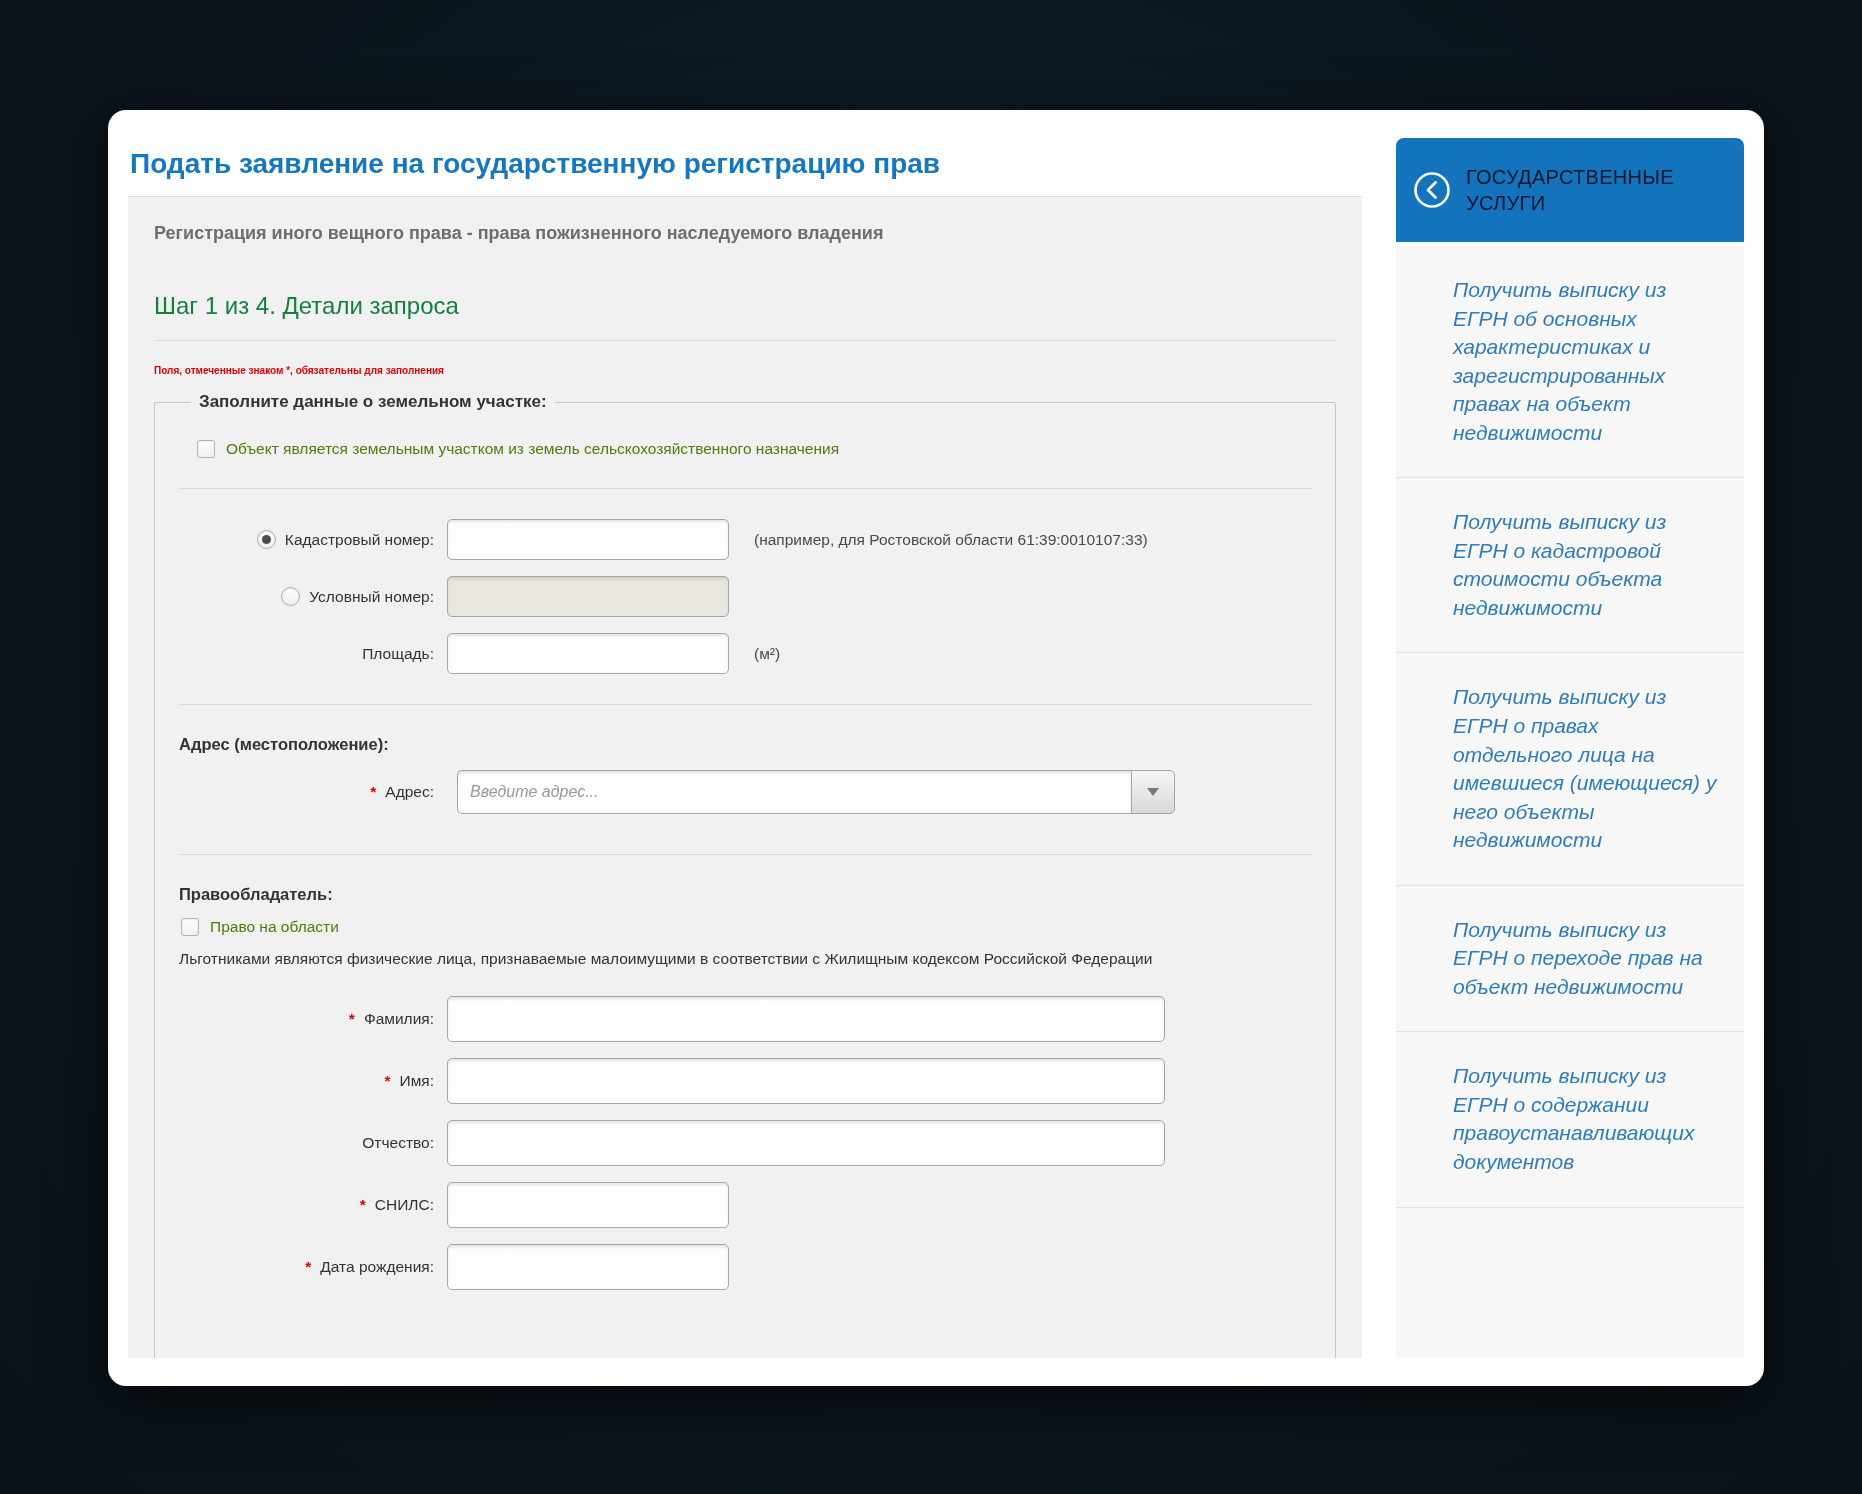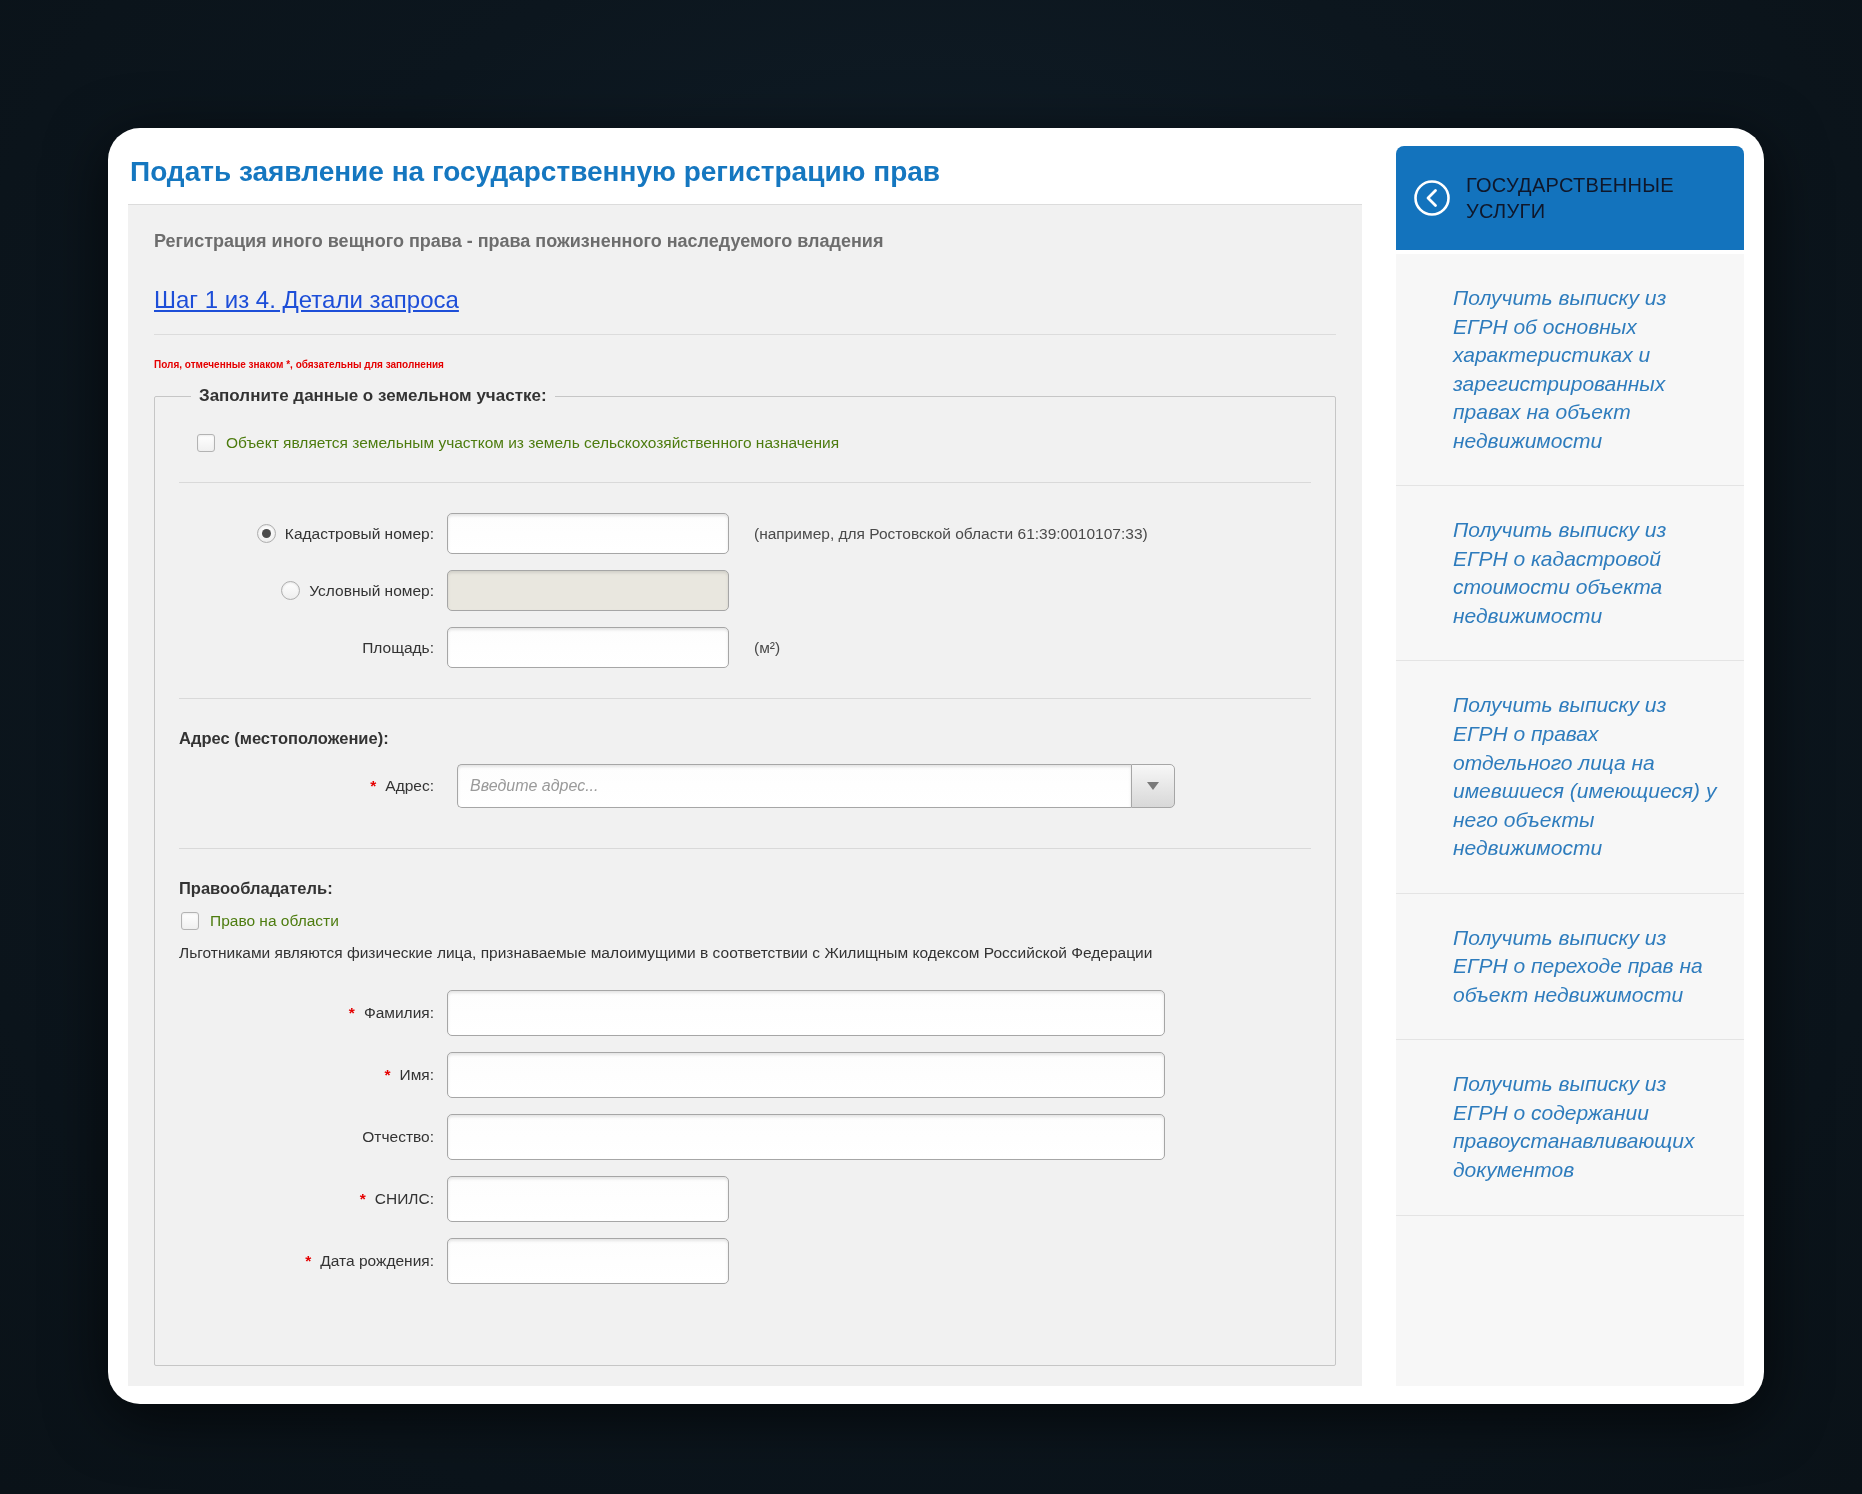--- a/index.html
+++ b/index.html
@@ -5,26 +5,26 @@
   * { box-sizing: border-box; margin: 0; padding: 0; }
   html, body { width: 1862px; height: 1494px; }
   body {
     font-family: "Liberation Sans", "DejaVu Sans", sans-serif;
     background: radial-gradient(ellipse at 50% 40%, #13222e 0%, #0c161e 55%, #0a1218 100%);
     position: relative;
     overflow: hidden;
   }
   .card {
     position: absolute;
-    left: 108px; top: 128px;
+    left: 108px; top: 110px;
     width: 1656px; height: 1276px;
     background: #ffffff;
-    border-radius: 32px;
+    border-radius: 18px;
     box-shadow: 0 14px 60px rgba(0,0,0,0.65);
-    padding: 18px 20px;
+    padding: 28px 20px;
     display: flex;
     gap: 34px;
     overflow: hidden;
   }
 
   
   .main-col { width: 1242px; height: 100%; display: flex; flex-direction: column; overflow: hidden; }
   .page-title {
     color: #1577c0;
     font-size: 28px;
@@ -33,24 +33,23 @@
     border-bottom: 1px solid #dcdcdc;
   }
   .gray-box {
     background: #f1f1f1;
     flex: 1;
     overflow: hidden;
     padding: 26px 26px 0 26px;
   }
   .subtitle { color: #6d6d6d; font-size: 18px; font-weight: bold; }
   .step-heading {
-    color: #1d4ed8; font-size: 24px; font-weight: normal;
-    margin-top: 34px; padding-bottom: 20px;
+    color: #15803d; font-size: 24px; font-weight: normal;
+    margin-top: 48px; padding-bottom: 20px;
     border-bottom: 1px solid #dcdcdc;
-    text-decoration: underline;
   }
   .required-note { color: #e50000; font-size: 10px; font-weight: bold; margin-top: 24px; }
 
   fieldset.land {
     margin-top: 16px;
     border: 1px solid #c6c6c6;
     border-radius: 2px;
     padding: 4px 24px 30px 24px;
     min-height: 980px;
   }

